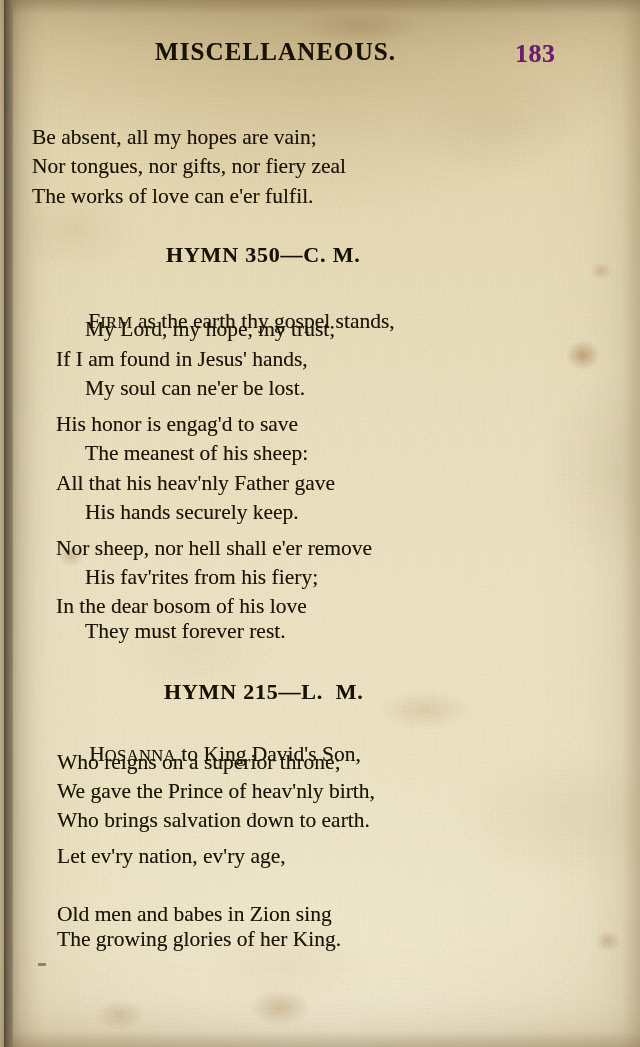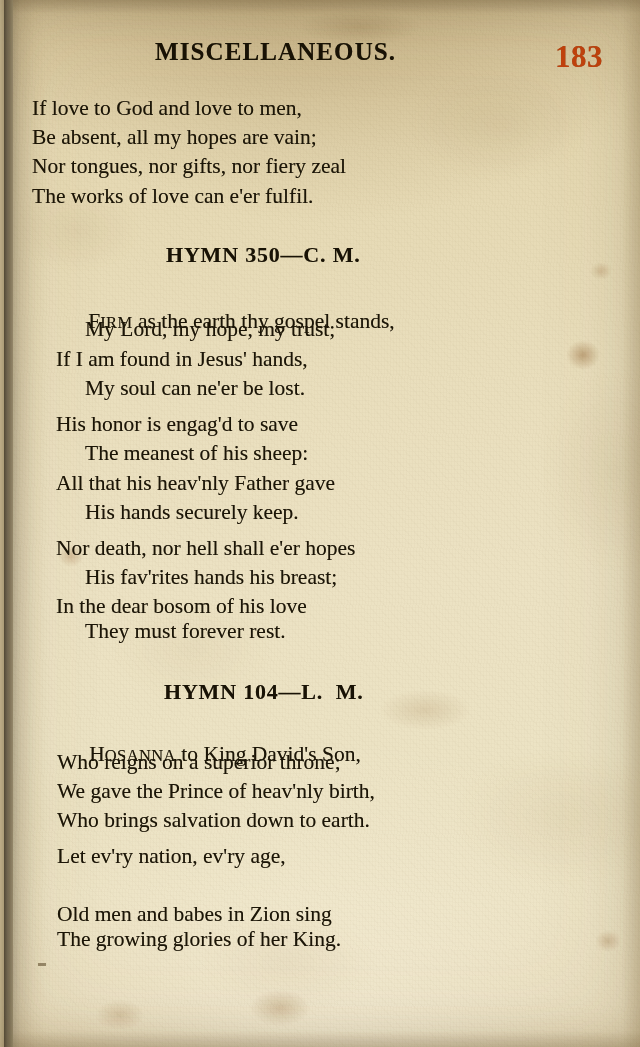--- a/index.html
+++ b/index.html
@@ -143,25 +143,24 @@
     top: 0;
     font-size: 25px;
     font-weight: bold;
     letter-spacing: 1.1px;
     color: #181205;
   }
   .rh-page {
     position: absolute;
     left: 515px;
     top: 1px;
-    font-size: 31px;
+    font-size: 26px;
     font-weight: bold;
     letter-spacing: 0.5px;
-    color: #c2410c;
-    margin-left: 40px;
+    color: #701a75;
   }
 
   .poem-line {
     position: absolute;
     white-space: pre;
     font-size: 21.5px;
     line-height: 21px;
     font-weight: normal;
     color: #1b1507;
   }
@@ -237,45 +236,44 @@
 
   <div class="speck" style="left:38px; top:963px; width:8px; height:3px;"></div>
 
   <div class="content">
 
     <div class="running-head">
       <span class="rh-title">MISCELLANEOUS.</span>
       <span class="rh-page">183</span>
     </div>
 
-    <div class="poem-line" style="left:32px; top:98px;">If love to God and love to men,</div>
     <div class="poem-line" style="left:32px; top:127px;">Be absent, all my hopes are vain;</div>
     <div class="poem-line" style="left:32px; top:156px;">Nor tongues, nor gifts, nor fiery zeal</div>
     <div class="poem-line" style="left:32px; top:186px;text-align:center;">The works of love can e'er fulfil.</div>
 
     <div class="hymn-head" style="left:166px; top:242px;">HYMN 350—C. M.</div>
 
     <div class="poem-line smallcap-lead" style="left:56px; top:290px;">
       <span class="sc-first">F</span><span class="sc-rest">IRM</span><span> as the earth thy gospel stands,</span>
     </div>
     <div class="poem-line" style="left:85px; top:319px;">My Lord, my hope, my trust;</div>
     <div class="poem-line" style="left:56px; top:349px;">If I am found in Jesus' hands,</div>
     <div class="poem-line" style="left:85px; top:378px;">My soul can ne'er be lost.</div>
 
     <div class="poem-line" style="left:56px; top:414px;">His honor is engag'd to save</div>
     <div class="poem-line" style="left:85px; top:443px;">The meanest of his sheep:</div>
     <div class="poem-line" style="left:56px; top:473px;">All that his heav'nly Father gave</div>
     <div class="poem-line" style="left:85px; top:502px;">His hands securely keep.</div>
 
-    <div class="poem-line" style="left:56px; top:538px;">Nor death, nor hell shall e'er hopes</div>
-    <div class="poem-line" style="left:85px; top:567px;">His fav'rites hands his breast;</div>
+    <div class="poem-line" style="left:56px; top:538px;">Nor sheep, nor hell shall e'er remove</div>
+    <div class="poem-line" style="left:85px; top:567px;">His fav'rites from his fiery;</div>
     <div class="poem-line" style="left:56px; top:596px;">In the dear bosom of his love</div>
     <div class="poem-line" style="left:85px; top:621px;">They must forever rest.</div>
 
-    <div class="hymn-head" style="left:164px; top:679px;">HYMN 104—L.  M.</div>
+    <div class="hymn-head" style="left:164px; top:679px;">HYMN 215—L.  M.</div>
 
     <div class="poem-line smallcap-lead" style="left:57px; top:723px;">
       <span class="sc-first">H</span><span class="sc-rest">OSANNA</span><span> to King David's Son,</span>
     </div>
     <div class="poem-line" style="left:57px; top:752px;">Who reigns on a superior throne;</div>
     <div class="poem-line" style="left:57px; top:781px;">We gave the Prince of heav'nly birth,</div>
     <div class="poem-line" style="left:57px; top:810px;">Who brings salvation down to earth.</div>
 
     <div class="poem-line" style="left:57px; top:846px;">Let ev'ry nation, ev'ry age,</div>
     <div class="poem-line" style="left:57px; top:904px;">Old men and babes in Zion sing</div>

